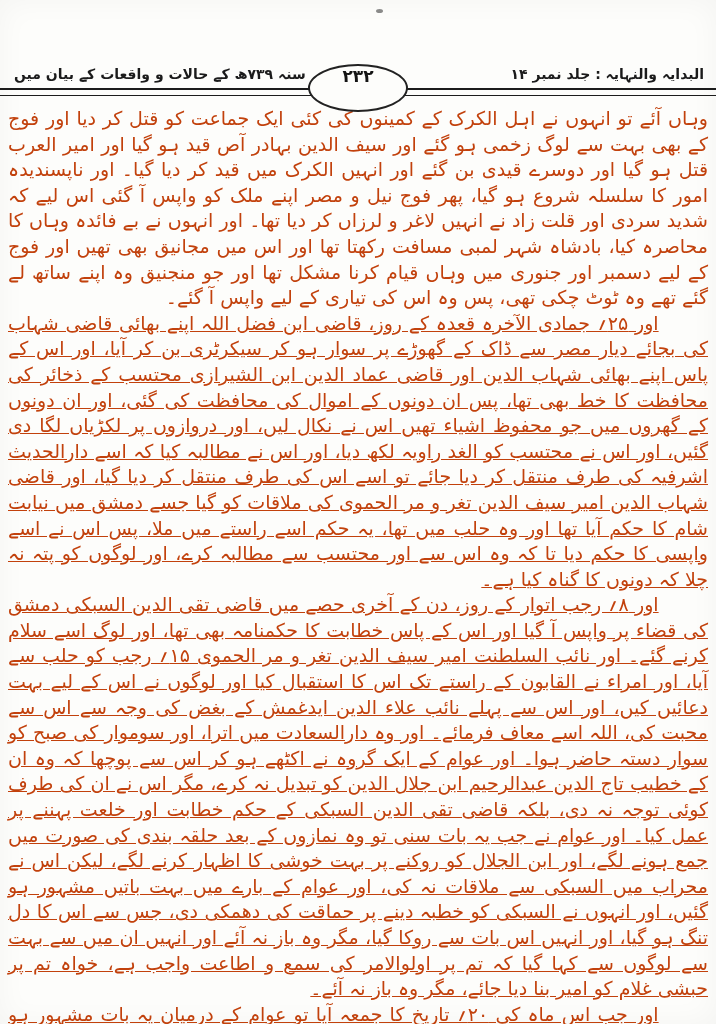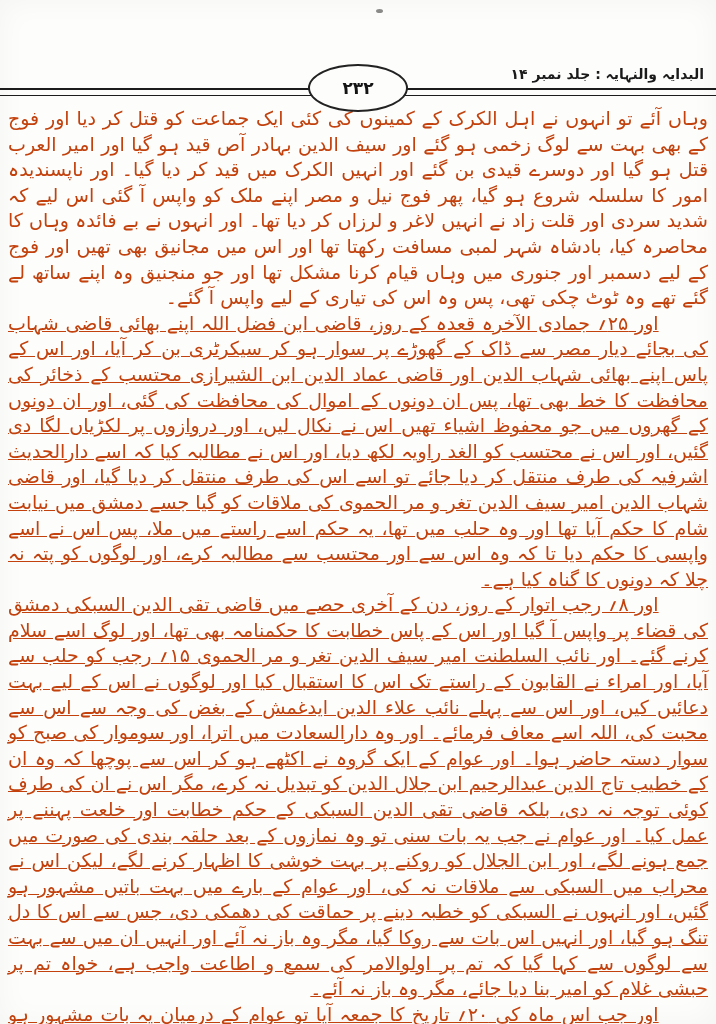--- a/index.html
+++ b/index.html
@@ -51,21 +51,20 @@
     position: absolute;
     left: 50%;
     transform: translateX(-50%);
     bottom: -16px;
     width: 96px;
     height: 44px;
     background: #fdfdfb;
     border: 2.5px solid #222;
     border-radius: 50%;
     display: flex;
-    align-items: center;
     justify-content: center;
     font-size: 17px;
     font-weight: 600;
     z-index: 3;
   }
   
   .page-body {
     position: absolute;
     top: 106px;
     right: 8px;
@@ -98,20 +97,21 @@
 </style>
 </head>
 <body>
 
 <div class="scan-page">
 
   <div class="scan-speck"></div>
 
   <div class="page-header">
     <span class="header-title right">البدایہ والنہایہ : جلد نمبر ۱۴</span>
+    <span class="header-title left">سنہ ۷۳۹ھ کے حالات و واقعات کے بیان میں</span>
     <div class="header-rule"></div>
     <div class="page-number-oval">
       <span>۲۳۲</span>
     </div>
   </div>
 
   <div class="page-body">
     <p>وہاں آئے تو انہوں نے اہل الکرک کے کمینوں کی کئی ایک جماعت کو قتل کر دیا اور فوج کے بھی بہت سے لوگ زخمی ہو گئے اور سیف الدین بہادر آص قید ہو گیا اور امیر العرب قتل ہو گیا اور دوسرے قیدی بن گئے اور انہیں الکرک میں قید کر دیا گیا۔ اور ناپسندیدہ امور کا سلسلہ شروع ہو گیا، پھر فوج نیل و مصر اپنے ملک کو واپس آ گئی اس لیے کہ شدید سردی اور قلت زاد نے انہیں لاغر و لرزاں کر دیا تھا۔ اور انہوں نے بے فائدہ وہاں کا محاصرہ کیا، بادشاہ شہر لمبی مسافت رکھتا تھا اور اس میں مجانیق بھی تھیں اور فوج کے لیے دسمبر اور جنوری میں وہاں قیام کرنا مشکل تھا اور جو منجنیق وہ اپنے ساتھ لے گئے تھے وہ ٹوٹ چکی تھی، پس وہ اس کی تیاری کے لیے واپس آ گئے۔</p>
     <p class="indent">اور ۲۵؍ جمادی الآخرہ قعدہ کے روز، قاضی ابن فضل اللہ اپنے بھائی قاضی شہاب کی بجائے دیار مصر سے ڈاک کے گھوڑے پر سوار ہو کر سیکرٹری بن کر آیا، اور اس کے پاس اپنے بھائی شہاب الدین اور قاضی عماد الدین ابن الشیرازی محتسب کے ذخائر کی محافظت کا خط بھی تھا، پس ان دونوں کے اموال کی محافظت کی گئی، اور ان دونوں کے گھروں میں جو محفوظ اشیاء تھیں اس نے نکال لیں، اور دروازوں پر لکڑیاں لگا دی گئیں، اور اس نے محتسب کو الغد راویہ لکھ دیا، اور اس نے مطالبہ کیا کہ اسے دارالحدیث اشرفیہ کی طرف منتقل کر دیا جائے تو اسے اس کی طرف منتقل کر دیا گیا، اور قاضی شہاب الدین امیر سیف الدین تغر و مر الحموی کی ملاقات کو گیا جسے دمشق میں نیابت شام کا حکم آیا تھا اور وہ حلب میں تھا، یہ حکم اسے راستے میں ملا، پس اس نے اسے واپسی کا حکم دیا تا کہ وہ اس سے اور محتسب سے مطالبہ کرے، اور لوگوں کو پتہ نہ چلا کہ دونوں کا گناہ کیا ہے۔</p>
     <p class="indent">اور ۸؍ رجب اتوار کے روز، دن کے آخری حصے میں قاضی تقی الدین السبکی دمشق کی قضاء پر واپس آ گیا اور اس کے پاس خطابت کا حکمنامہ بھی تھا، اور لوگ اسے سلام کرنے گئے۔ اور نائب السلطنت امیر سیف الدین تغر و مر الحموی ۱۵؍ رجب کو حلب سے آیا، اور امراء نے القابون کے راستے تک اس کا استقبال کیا اور لوگوں نے اس کے لیے بہت دعائیں کیں، اور اس سے پہلے نائب علاء الدین ایدغمش کے بغض کی وجہ سے اس سے محبت کی، اللہ اسے معاف فرمائے۔ اور وہ دارالسعادت میں اترا، اور سوموار کی صبح کو سوار دستہ حاضر ہوا۔ اور عوام کے ایک گروہ نے اکٹھے ہو کر اس سے پوچھا کہ وہ ان کے خطیب تاج الدین عبدالرحیم ابن جلال الدین کو تبدیل نہ کرے، مگر اس نے ان کی طرف کوئی توجہ نہ دی، بلکہ قاضی تقی الدین السبکی کے حکم خطابت اور خلعت پہننے پر عمل کیا۔ اور عوام نے جب یہ بات سنی تو وہ نمازوں کے بعد حلقہ بندی کی صورت میں جمع ہونے لگے، اور ابن الجلال کو روکنے پر بہت خوشی کا اظہار کرنے لگے، لیکن اس نے محراب میں السبکی سے ملاقات نہ کی، اور عوام کے بارے میں بہت باتیں مشہور ہو گئیں، اور انہوں نے السبکی کو خطبہ دینے پر حماقت کی دھمکی دی، جس سے اس کا دل تنگ ہو گیا، اور انہیں اس بات سے روکا گیا، مگر وہ باز نہ آئے اور انہیں ان میں سے بہت سے لوگوں سے کہا گیا کہ تم پر اولوالامر کی سمع و اطاعت واجب ہے، خواہ تم پر حبشی غلام کو امیر بنا دیا جائے، مگر وہ باز نہ آئے۔</p>

